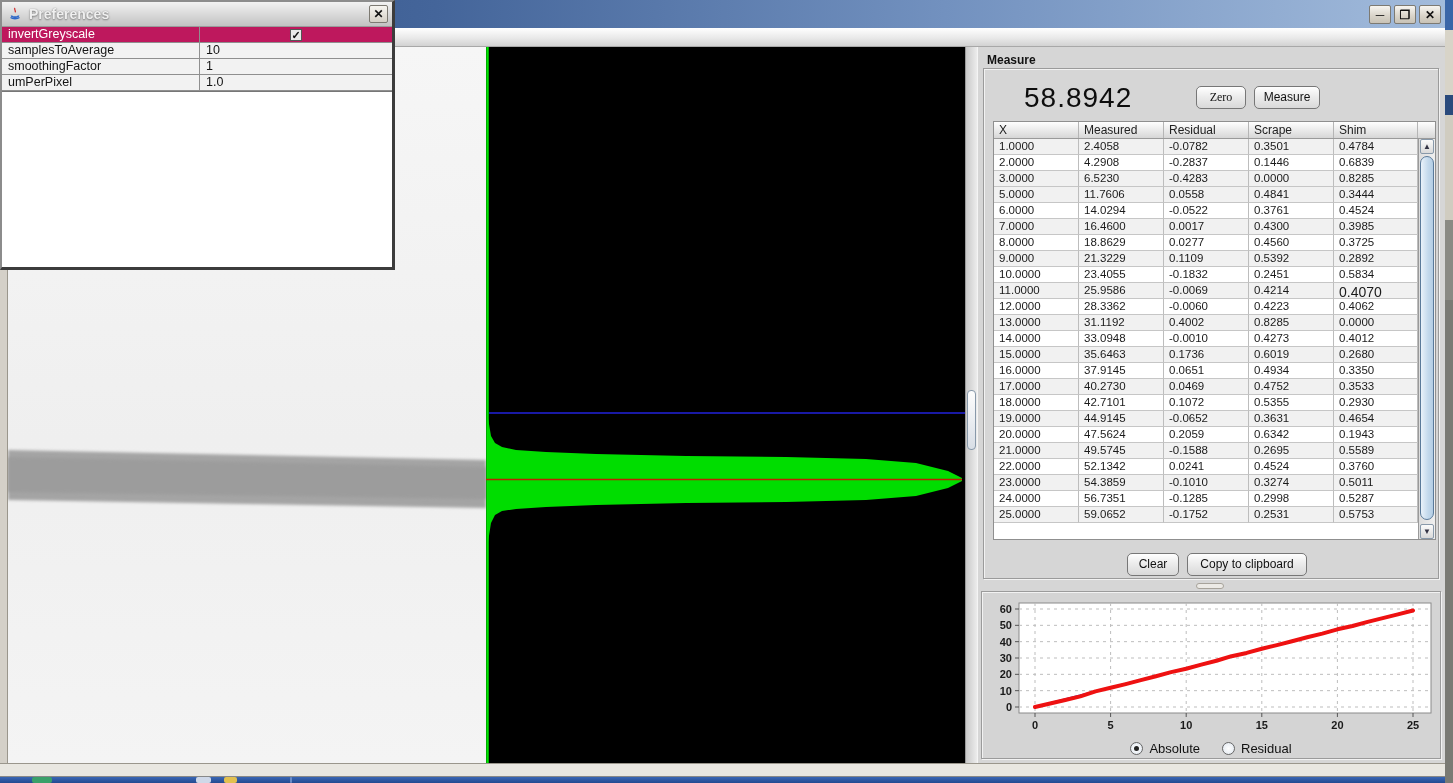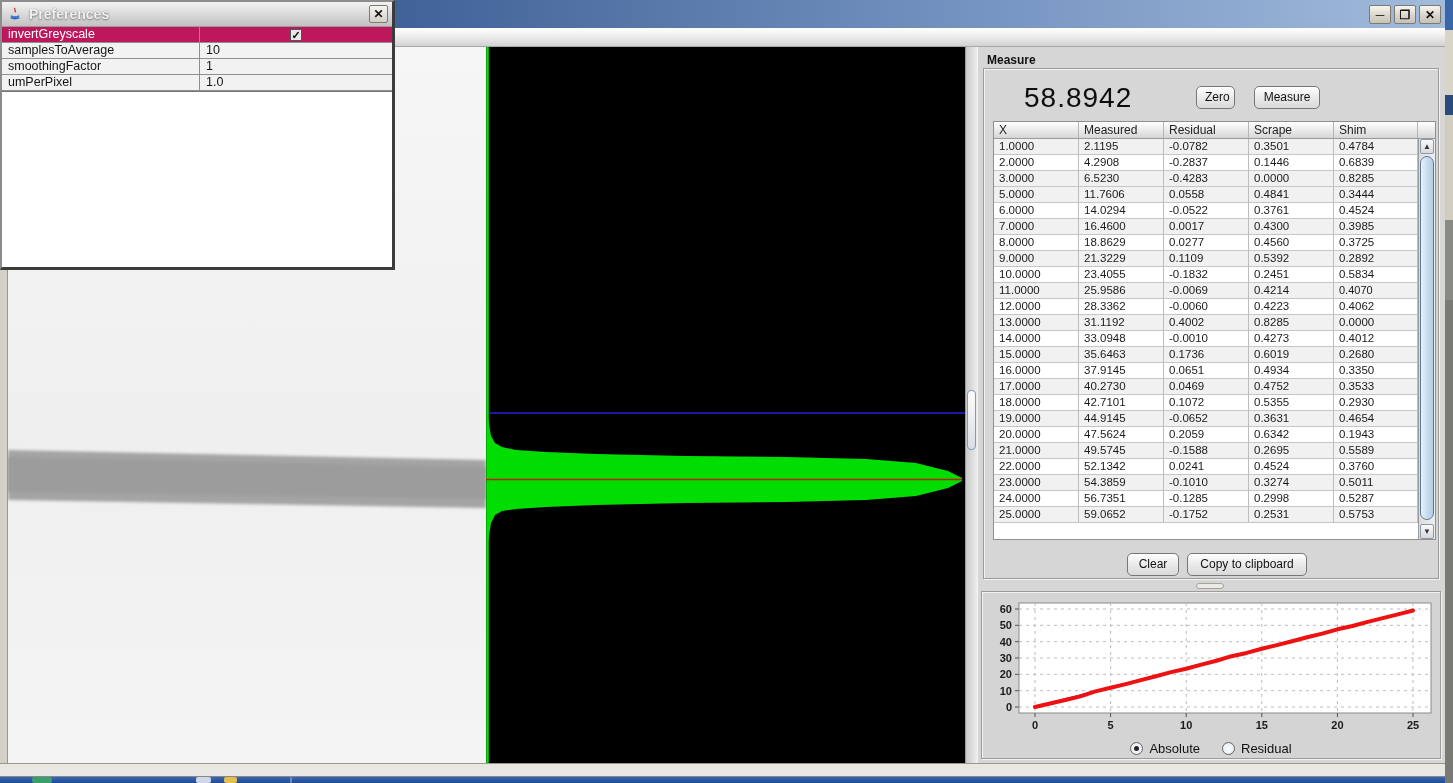--- a/index.html
+++ b/index.html
@@ -33,21 +33,21 @@
   .sliverseg { position:absolute; left:0; width:8px; }
 
   
   #measurepanel { position:absolute; left:977px; top:47px; width:468px; height:716px; background:#d6d6d6; border-left:1px solid #f4f4f4; }
   #measure-title { position:absolute; left:9px; top:6px; font-size:12px; font-weight:bold; color:#111; }
   .groupbox { position:absolute; border:1px solid #9b9b9b; box-shadow:1px 1px 0 #f2f2f2 inset, 1px 1px 0 #f2f2f2; }
   #box1 { left:5px; top:21px; width:456px; height:511px; }
   #bigvalue { position:absolute; left:40px; top:13px; font-size:28px; color:#0d0d0d; letter-spacing:1px; }
   .btn { position:absolute; height:23px; background:linear-gradient(#ffffff,#ececec 45%,#d9d9d9);
     border:1px solid #777; border-radius:5px; font-size:12px; color:#111; text-align:center; line-height:21px; padding:0 8px; }
-  #btn-zero { left:212px; top:17px; width:39px; }
+  #btn-zero { left:212px; top:17px; width:50px;font-family:Liberation Serif, serif; }
   #btn-measure { left:270px; top:17px; width:66px; }
   #btn-clear { left:143px; top:484px; width:52px; }
   #btn-copy  { left:203px; top:484px; width:120px; }
 
   
   #mtable { position:absolute; left:9px; top:52px; width:443px; height:419px; border:1px solid #8f8f8f; background:#fff; }
   #measure-header { display:flex; height:17px; background:linear-gradient(#ffffff,#e3e3e3 70%,#d6d6d6); border-bottom:1px solid #9a9a9a; }
   #measure-header .hcell { font-size:12px; color:#222; padding:1px 0 0 5px; border-right:1px solid #b5b5b5; }
   #measure-rows { position:absolute; left:0; top:17px; width:424px; height:405px; overflow:hidden; }
   .mrow { display:flex; height:16px; }
@@ -154,21 +154,21 @@
             <div class="hcell c0">X</div>
             <div class="hcell c1">Measured</div>
             <div class="hcell c2">Residual</div>
             <div class="hcell c3">Scrape</div>
             <div class="hcell c4">Shim</div>
             <div class="hcell hfill"></div>
           </div>
         <div id="measure-rows">
             <div class="mrow odd">
               <span class="mcell c0" style="font-size: 11.5px;">1.0000</span>
-              <span class="mcell c1" style="font-size: 11.5px;">2.1195</span>
+              <span class="mcell c1" style="font-size: 11.5px;">2.4058</span>
               <span class="mcell c2" style="font-size: 11.5px;">-0.0782</span>
               <span class="mcell c3" style="font-size: 11.5px;">0.3501</span>
               <span class="mcell c4" style="font-size: 11.5px;">0.4784</span>
             </div>
             <div class="mrow even">
               <span class="mcell c0" style="font-size: 11.5px;">2.0000</span>
               <span class="mcell c1" style="font-size: 11.5px;">4.2908</span>
               <span class="mcell c2" style="font-size: 11.5px;">-0.2837</span>
               <span class="mcell c3" style="font-size: 11.5px;">0.1446</span>
               <span class="mcell c4" style="font-size: 11.5px;">0.6839</span>
@@ -220,21 +220,21 @@
               <span class="mcell c1" style="font-size: 11.5px;">23.4055</span>
               <span class="mcell c2" style="font-size: 11.5px;">-0.1832</span>
               <span class="mcell c3" style="font-size: 11.5px;">0.2451</span>
               <span class="mcell c4" style="font-size: 11.5px;">0.5834</span>
             </div>
             <div class="mrow odd">
               <span class="mcell c0" style="font-size: 11.5px;">11.0000</span>
               <span class="mcell c1" style="font-size: 11.5px;">25.9586</span>
               <span class="mcell c2" style="font-size: 11.5px;">-0.0069</span>
               <span class="mcell c3" style="font-size: 11.5px;">0.4214</span>
-              <span class="mcell c4" style="font-size: 11px;">0.4070</span>
+              <span class="mcell c4" style="font-size: 14px;">0.4070</span>
             </div>
             <div class="mrow even">
               <span class="mcell c0" style="font-size: 11.5px;">12.0000</span>
               <span class="mcell c1" style="font-size: 11.5px;">28.3362</span>
               <span class="mcell c2" style="font-size: 11.5px;">-0.0060</span>
               <span class="mcell c3" style="font-size: 11.5px;">0.4223</span>
               <span class="mcell c4" style="font-size: 11.5px;">0.4062</span>
             </div>
             <div class="mrow odd">
               <span class="mcell c0" style="font-size: 11.5px;">13.0000</span>

